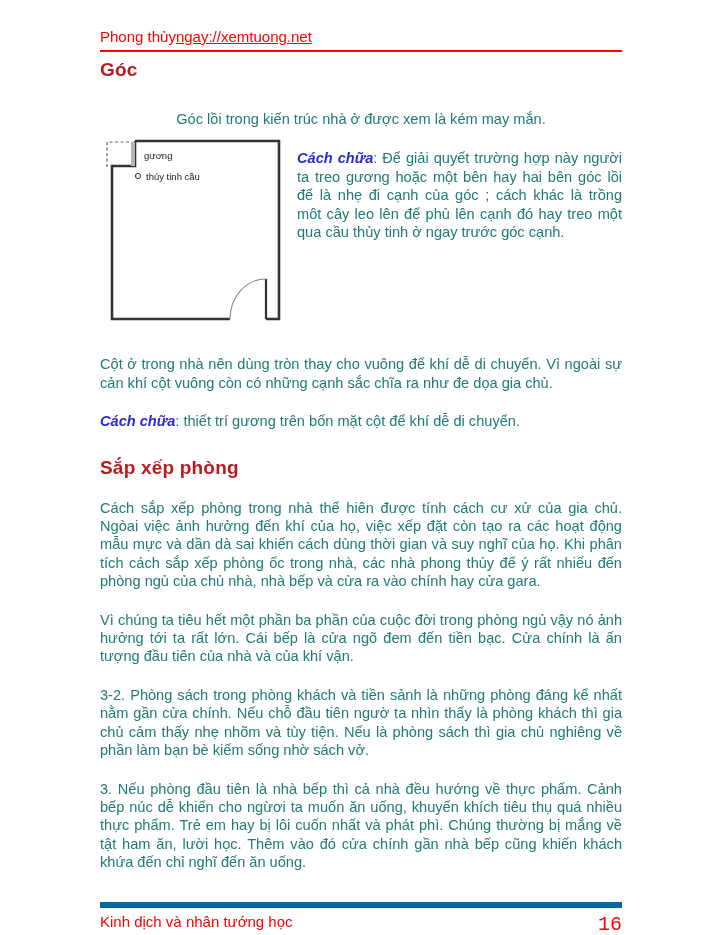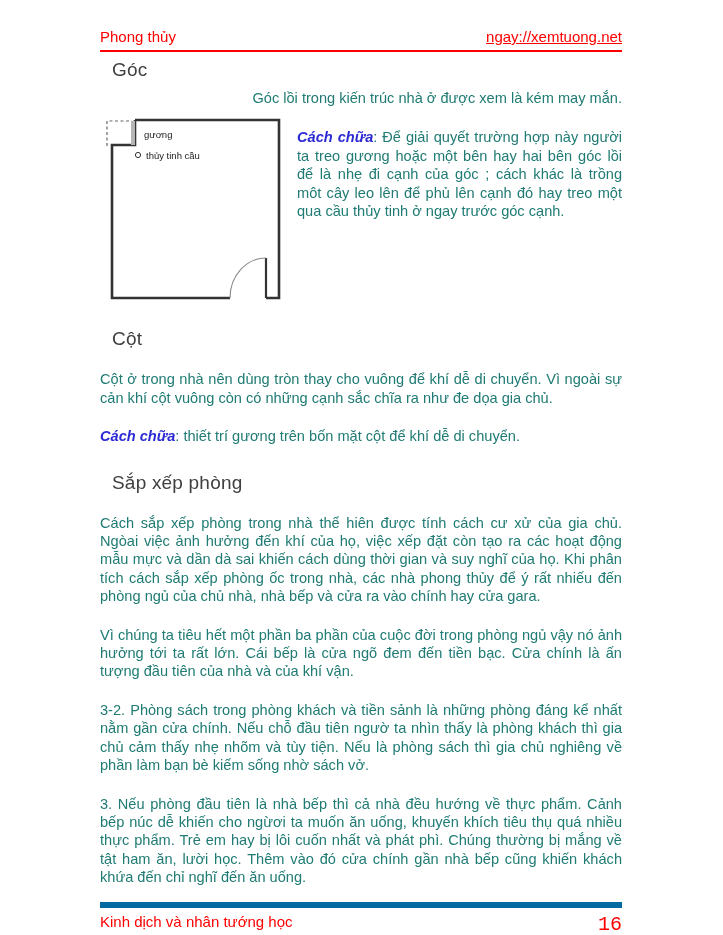--- a/index.html
+++ b/index.html
@@ -9,38 +9,38 @@
     position: relative;
     overflow: hidden;
   }
   .page {
     box-sizing: border-box;
     position: absolute; inset: 0;
     padding: 28px 101px 0 100px;
   }
   
   .header-row {
-    display: flex; justify-content: space-between; align-items: flex-end;
+    display: flex; align-items: flex-end;
     color: #fe0000; font-size: 15px;
     padding-bottom: 5px; border-bottom: 2px solid #fe0000;
   }
   .header-url { color: #fe0000; text-decoration: underline; cursor: pointer; }
   
   .section-heading {
-    color: #404040; font-size: 19px; font-weight: normal;
-    margin: 7px 0 0 12px; letter-spacing: 0.2px;
+    color: #b91c1c; font-size: 19px; font-weight: bold;
+    margin: 7px 0 0 0; letter-spacing: 0.2px;
   }
   .section-heading.mt1 { margin-top: 14px; }
   .section-heading.mt2 { margin-top: 26px; }
   
   .body-text {
     color: #1f7b73; font-size: 14.6px; line-height: 18.4px;
     text-align: justify; margin: 20px 0 0 0;
   }
-  .intro-text { text-align: right; margin-top: 8px; }
+  .intro-text { text-align: center; margin-top: 29px; }
   .cure-label { color: #2a2ad4; font-weight: bold; font-style: italic; }
   
   .figure-row { display: flex; margin-top: 11px; }
   .diagram-wrap { width: 197px; flex: 0 0 197px; }
   .figure-row .cure-para { flex: 1; margin-top: 10px; }
   .plan-label { font-size: 9.5px; fill: #222222; font-family: "Liberation Sans", sans-serif; }
   
   .footer {
     position: absolute; left: 100px; right: 101px; top: 902px;
     border-top: 6px solid #0369a1;
@@ -81,21 +81,20 @@
 
         <text x="44" y="20" class="plan-label">gương</text>
         <text x="46" y="41" class="plan-label">thủy tinh cầu</text>
       </svg>
     </div>
     <p class="body-text cure-para" style="margin-top:10px;">
       <span class="cure-label">Cách chữa</span><span>: Để giải quyết trường hợp này người ta treo gương hoặc một bên hay hai bên góc lồi để là nhẹ đi cạnh của góc ; cách khác là trồng môt cây leo lên để phủ lên cạnh đó hay treo một qua cầu thủy tinh ở ngay trước góc cạnh.</span>
     </p>
   </div>
 
-  <h1 class="section-heading mt1">Cột</h1>
 
   <p class="body-text">Cột ở trong nhà nên dùng tròn thay cho vuông để khí dễ di chuyển. Vì ngoài sự cản khí cột vuông còn có những cạnh sắc chĩa ra như đe dọa gia chủ.</p>
 
   <p class="body-text">
     <span class="cure-label">Cách chữa</span><span>: thiết trí gương trên bốn mặt cột để khí dễ di chuyển.</span>
   </p>
 
   <h1 class="section-heading mt2">Sắp xếp phòng</h1>
 
   <p class="body-text">Cách sắp xếp phòng trong nhà thể hiên được tính cách cư xử của gia chủ. Ngòai việc ảnh hưởng đến khí của họ, việc xếp đặt còn tạo ra các hoạt động mẫu mực và dần dà sai khiến cách dùng thời gian và suy nghĩ của họ. Khi phân tích cách sắp xếp phòng ốc trong nhà, các nhà phong thủy để ý rất nhiếu đến phòng ngủ của chủ nhà, nhà bếp và cửa ra vào chính hay cửa gara.</p>

